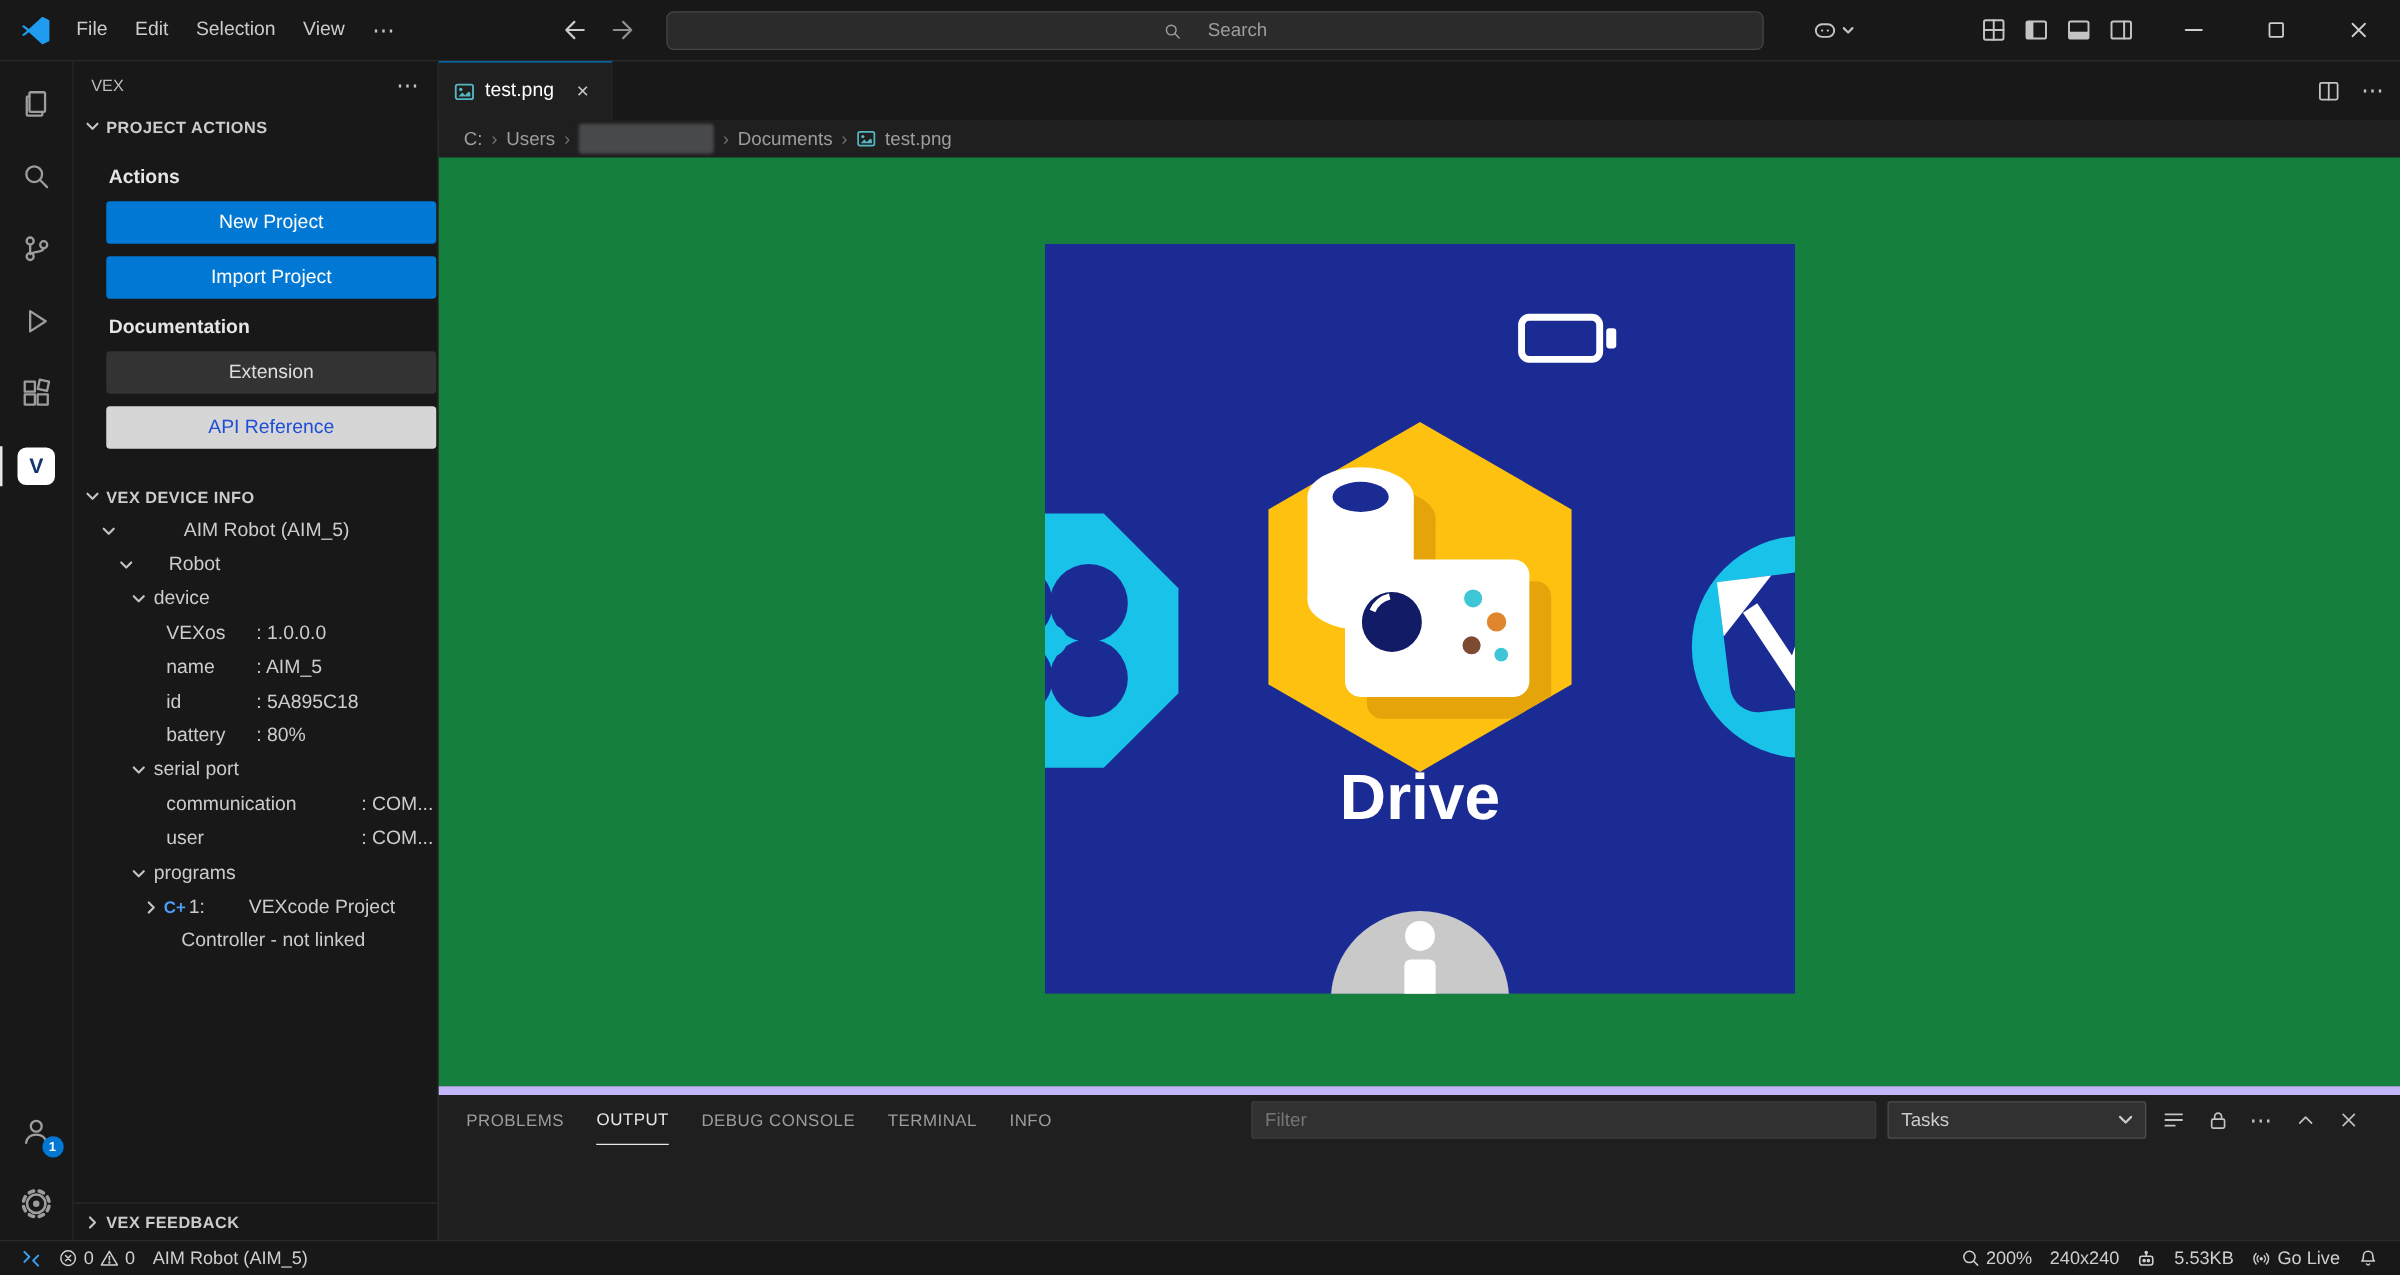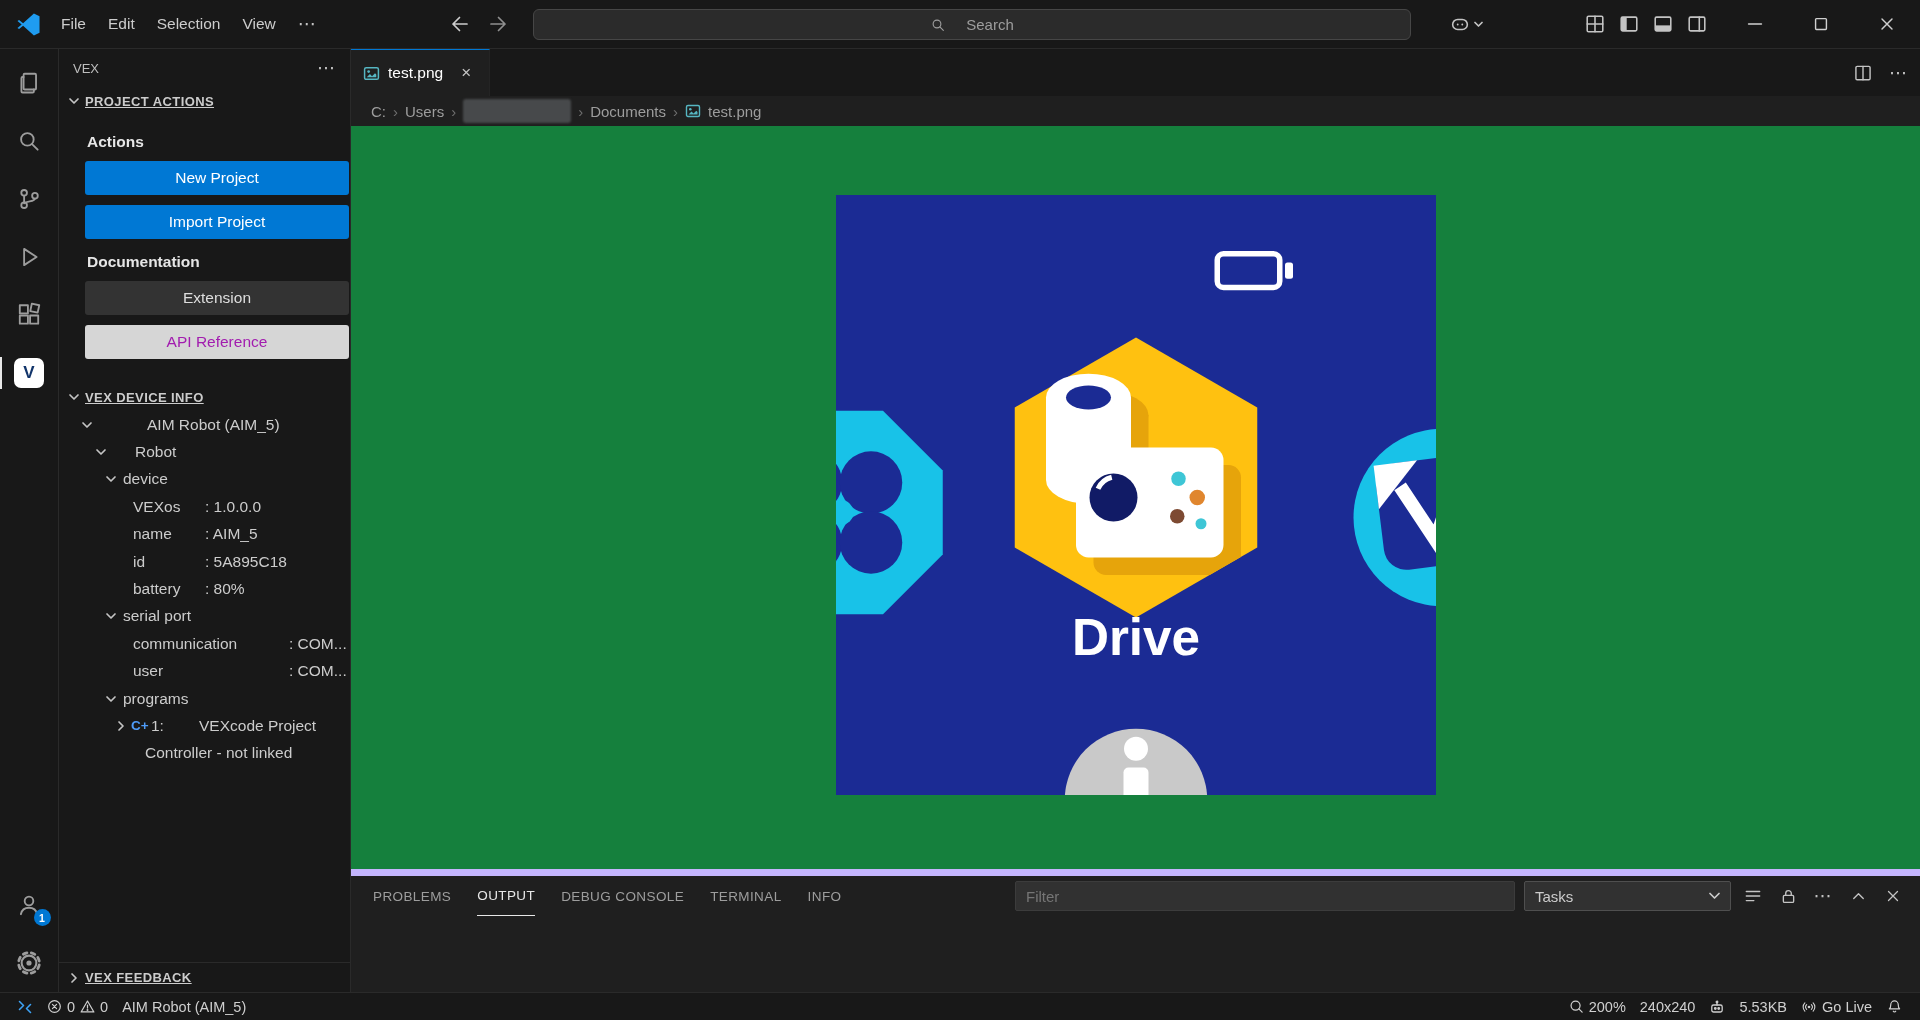--- a/index.html
+++ b/index.html
@@ -40,28 +40,28 @@
     background:#0078d4; color:#fff; font-size:10.5px; font-weight:bold; display:flex;
     align-items:center; justify-content:center; }
 
   
   .sidebar { width:292px; background:#181818; border-right:1px solid #2a2a2a;
     display:flex; flex-direction:column; font-size:15.5px; }
   .sb-header { height:38px; flex:none; display:flex; align-items:center; padding:0 14px; font-size:13px; color:#bdbdbd; }
   .sb-header .spacer { flex:1; }
   .more-glyph { font-size:18px; color:#c4c4c4; letter-spacing:1px; }
   .section-header { height:28px; flex:none; display:flex; align-items:center; gap:3px; padding:0 7px;
-    font-weight:bold; font-size:13px; letter-spacing:.4px; color:#cccccc;text-decoration:underline; }
+    font-weight:bold; font-size:13px; letter-spacing:.4px; color:#cccccc; }
   .webview { padding:4px 0 14px 0; flex:none; }
   .wv-heading { font-weight:bold; font-size:15.5px; color:#e6e6e6; margin:14px 0 10px 28px; }
   .btn { width:264px; margin:0 0 10px 26px; height:34px; border-radius:3px; font-size:15.5px;
     display:flex; align-items:center; justify-content:center; }
   .btn.primary { background:#0078d4; color:#ffffff; }
   .btn.dark { background:#333333; color:#dedede; }
-  .btn.light { background:#d6d6d6; color:#a21caf; }
+  .btn.light { background:#d6d6d6; color:#1d4ed8; }
   .tree { flex:none; }
   .trow { height:27.4px; display:flex; align-items:center; color:#cccccc; }
   .chev { flex:none; color:#c4c4c4; }
   .p20{padding-left:20px}.p34{padding-left:34px}.p44{padding-left:44px}.p54{padding-left:54px}
   .p74{padding-left:74px}.p86{padding-left:86px}
   .ml52{margin-left:52px}.ml26{margin-left:26px}.ml4{margin-left:4px}
   .kw-n { width:72px; flex:none; }
   .kw-w { width:156px; flex:none; }
   .vexcode-badge { color:#4f9cf8; font-weight:bold; font-size:13.5px; width:20px; margin-left:2px; flex:none; }
   .prog-idx { width:24px; margin-right:24px; flex:none; }
@@ -81,21 +81,21 @@
   .bc-sep { color:#6f6f6f; font-size:15px; }
   .bc-redacted { width:108px; height:24px; background:#47494b; border-radius:3px; filter:blur(1.2px); }
   .editor-content { flex:1; position:relative; overflow:hidden; }
   .image-frame { position:absolute; left:50%; transform:translateX(-50%); top:69px; }
 
   
   .bottompanel { height:123px; flex:none; border-top:7px solid #c4b5fd; background:#1f1f1f; position:relative; }
   .panel-tabs { height:40px; display:flex; align-items:center; gap:26px; padding-left:22px; }
   .ptab { height:40px; display:flex; align-items:center; font-size:13.5px; letter-spacing:.4px; color:#9d9d9d; }
   .ptab.active { color:#e7e7e7; border-bottom:1px solid #e7e7e7; }
-  .panel-controls { position:absolute; right:14px; top:5px; display:flex; align-items:center; gap:9px; }
+  .panel-controls { position:absolute; right:28px; top:5px; display:flex; align-items:center; gap:9px; }
   .filter-input { width:500px; height:30px; background:#313131; border:1px solid #3c3c3c; border-radius:2px;
     color:#cccccc; font-size:15px; padding:0 10px; font-family:inherit; outline:none; }
   .tasks-select { width:207px; height:30px; background:#313131; border:1px solid #4f4f4f; border-radius:2px;
     display:flex; align-items:center; justify-content:space-between; padding:0 10px; font-size:15px; color:#cccccc; }
   .pc-icon { width:26px; height:26px; display:flex; align-items:center; justify-content:center; color:#c4c4c4; }
 
   
   .statusbar { height:28px; background:#181818; border-top:1px solid #2a2a2a; display:flex;
     align-items:center; font-size:14.5px; color:#cfcfcf; padding:0 10px; }
   .sb-item { display:flex; align-items:center; gap:5px; padding:0 7px; height:100%; }

